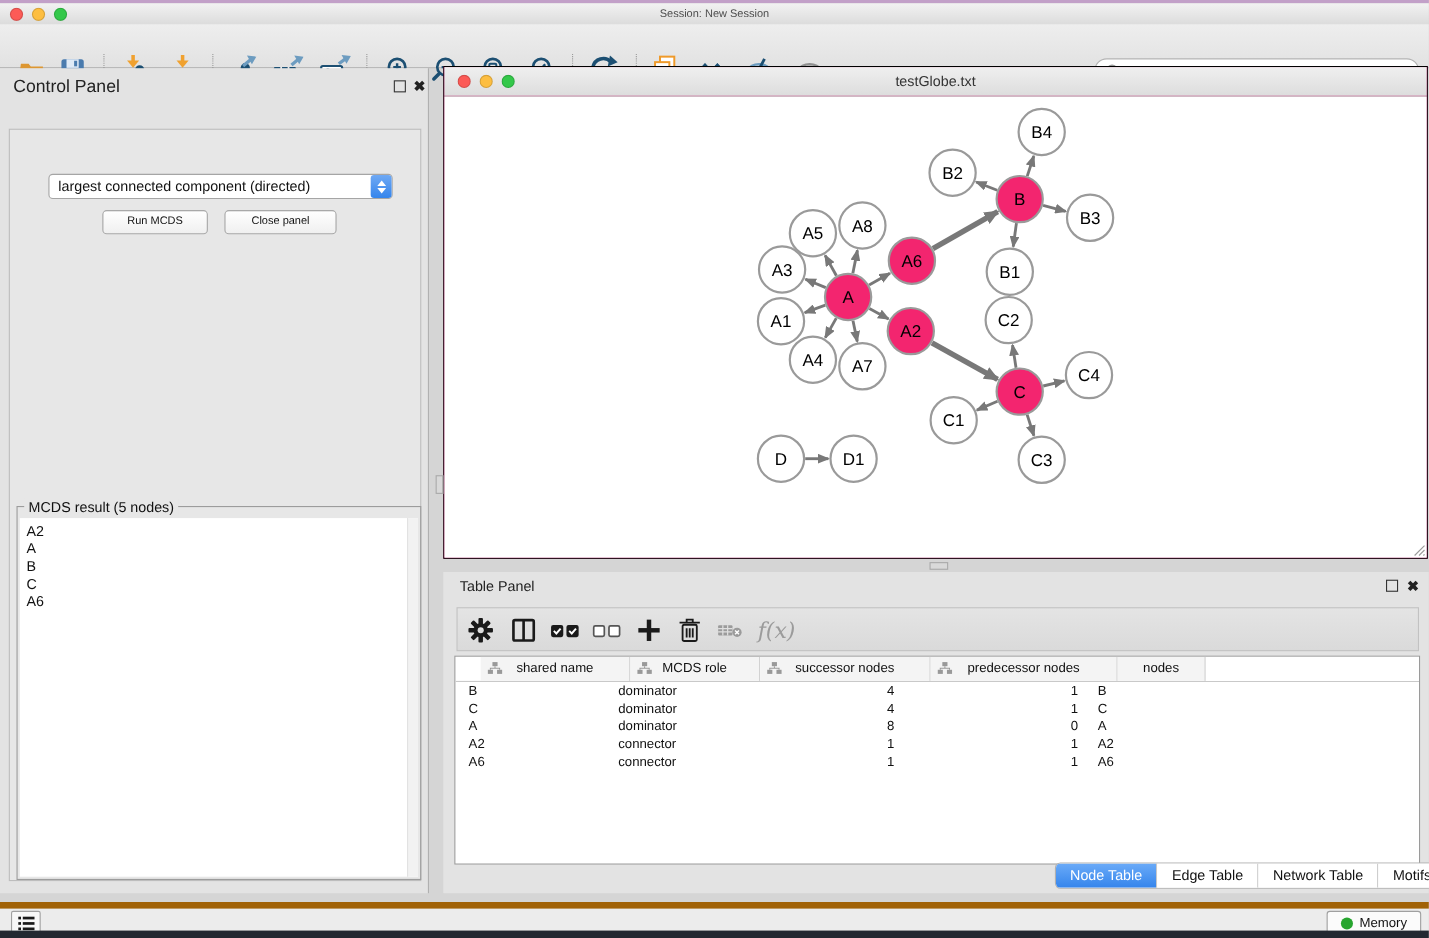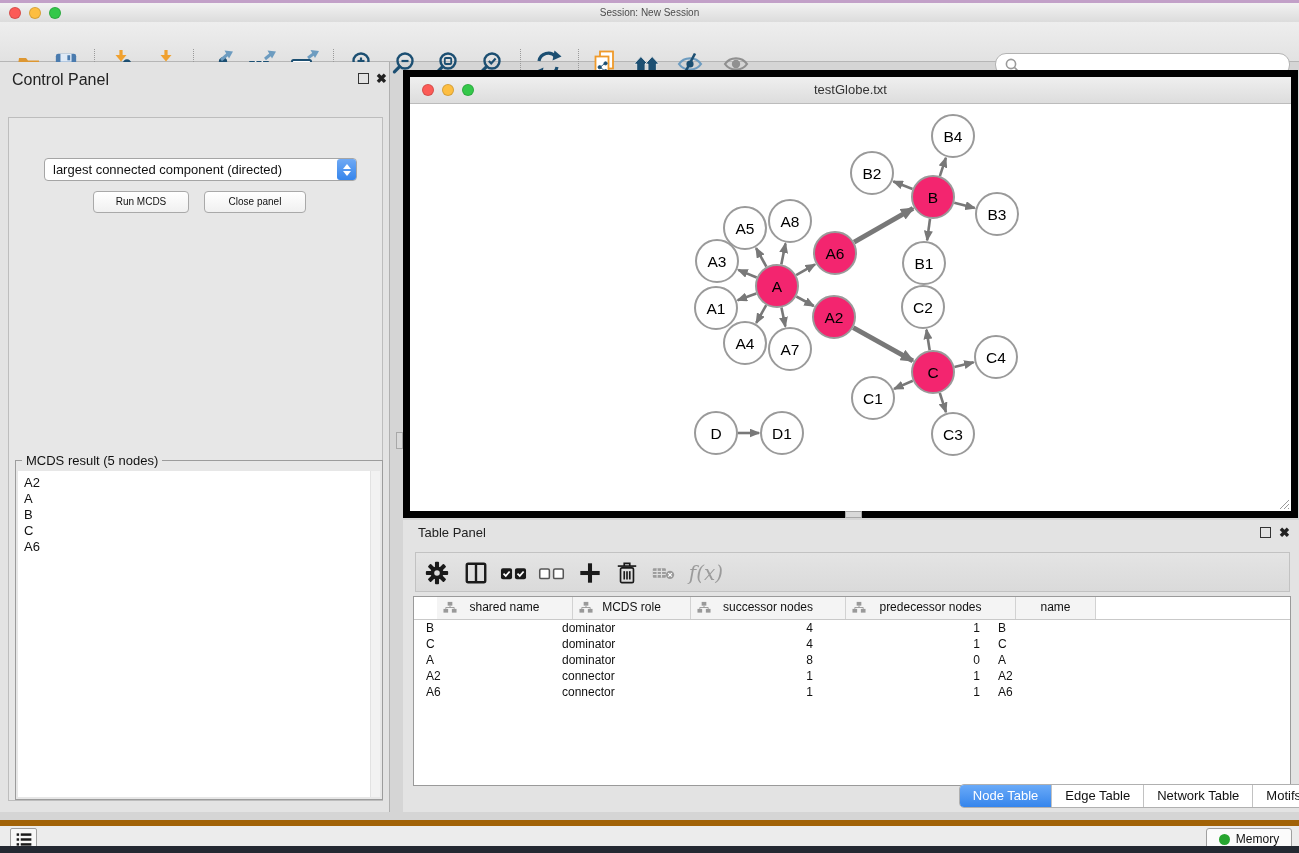--- a/index.html
+++ b/index.html
@@ -52,22 +52,22 @@
             box-sizing:border-box;line-height:20px;color:#111;}
   #result-group{position:absolute;left:6px;top:342px;width:368px;height:340px;
                 border:1px solid #9c9c9c;box-sizing:border-box;}
   #result-legend{position:absolute;top:-8px;left:6px;background:#e7e7e7;padding:0 4px;font-size:13px;}
   #result-list{position:absolute;left:2px;right:2px;top:10px;bottom:2px;background:#fff;overflow:hidden;}
   #result-list .item{font-size:13px;line-height:16px;padding-left:6px;}
   #result-list .item:first-child{padding-top:4px;}
   #result-scroll{position:absolute;right:2px;top:10px;bottom:2px;width:9px;background:#f2f2f2;border-left:1px solid #e2e2e2;}
 
   
-  #network-window{top:70px;left:403px;width:895px;height:448px;background:#ec4899;
-                  border:7px solid #000000;box-sizing:border-box;}
+  #network-window{top:60px;left:403px;width:895px;height:448px;background:#ec4899;
+                  border:1px solid #000000;box-sizing:border-box;}
   #nw-titlebar{position:absolute;top:0;left:0;right:0;height:26px;
                background:linear-gradient(#efefef,#dddddd);border-bottom:1px solid #bcbcbc;}
   #nw-titlebar .lights{position:absolute;top:7px;left:12px;}
   #nw-titlebar .title{text-align:center;font-size:13px;line-height:26px;color:#333;}
   #graph-area{position:absolute;top:27px;left:0;right:0;bottom:0;background:#fff;}
   #resize-grip{position:absolute;right:1px;bottom:1px;}
   .split-grip-v{top:432px;left:396px;width:7px;height:17px;background:#d9d9d9;border:1px solid #a8a8a8;box-sizing:border-box;}
   .split-grip-h{top:511px;left:845px;width:17px;height:7px;background:#d9d9d9;border:1px solid #a8a8a8;box-sizing:border-box;}
 
   
@@ -538,21 +538,21 @@
           <g fill="#999">
               <rect x="5" y="0.5" width="5" height="4"></rect>
               <rect x="0.5" y="8" width="5" height="4"></rect>
               <rect x="9.5" y="8" width="5" height="4"></rect>
             </g>
           <path d="M7.5 4.5 V6.5 M3 8 V6.5 H12 V8" stroke="#999" stroke-width="1" fill="none"></path>
         </svg>
         <span class="lbl">predecessor nodes</span>
       </div>
       <div class="th" style="width:80px">
-        <span class="lbl">name</span>
+        <span class="lbl">nodes</span>
       </div>
       <div class="th-fill"></div>
     </div>
     <div id="nt-rows">
       <div class="tr">
         <div class="td c0">B</div>
           <div class="td c1">dominator</div>
         <div class="td c2">4</div>
           <div class="td c3">1</div>
         <div class="td c4">B</div>

